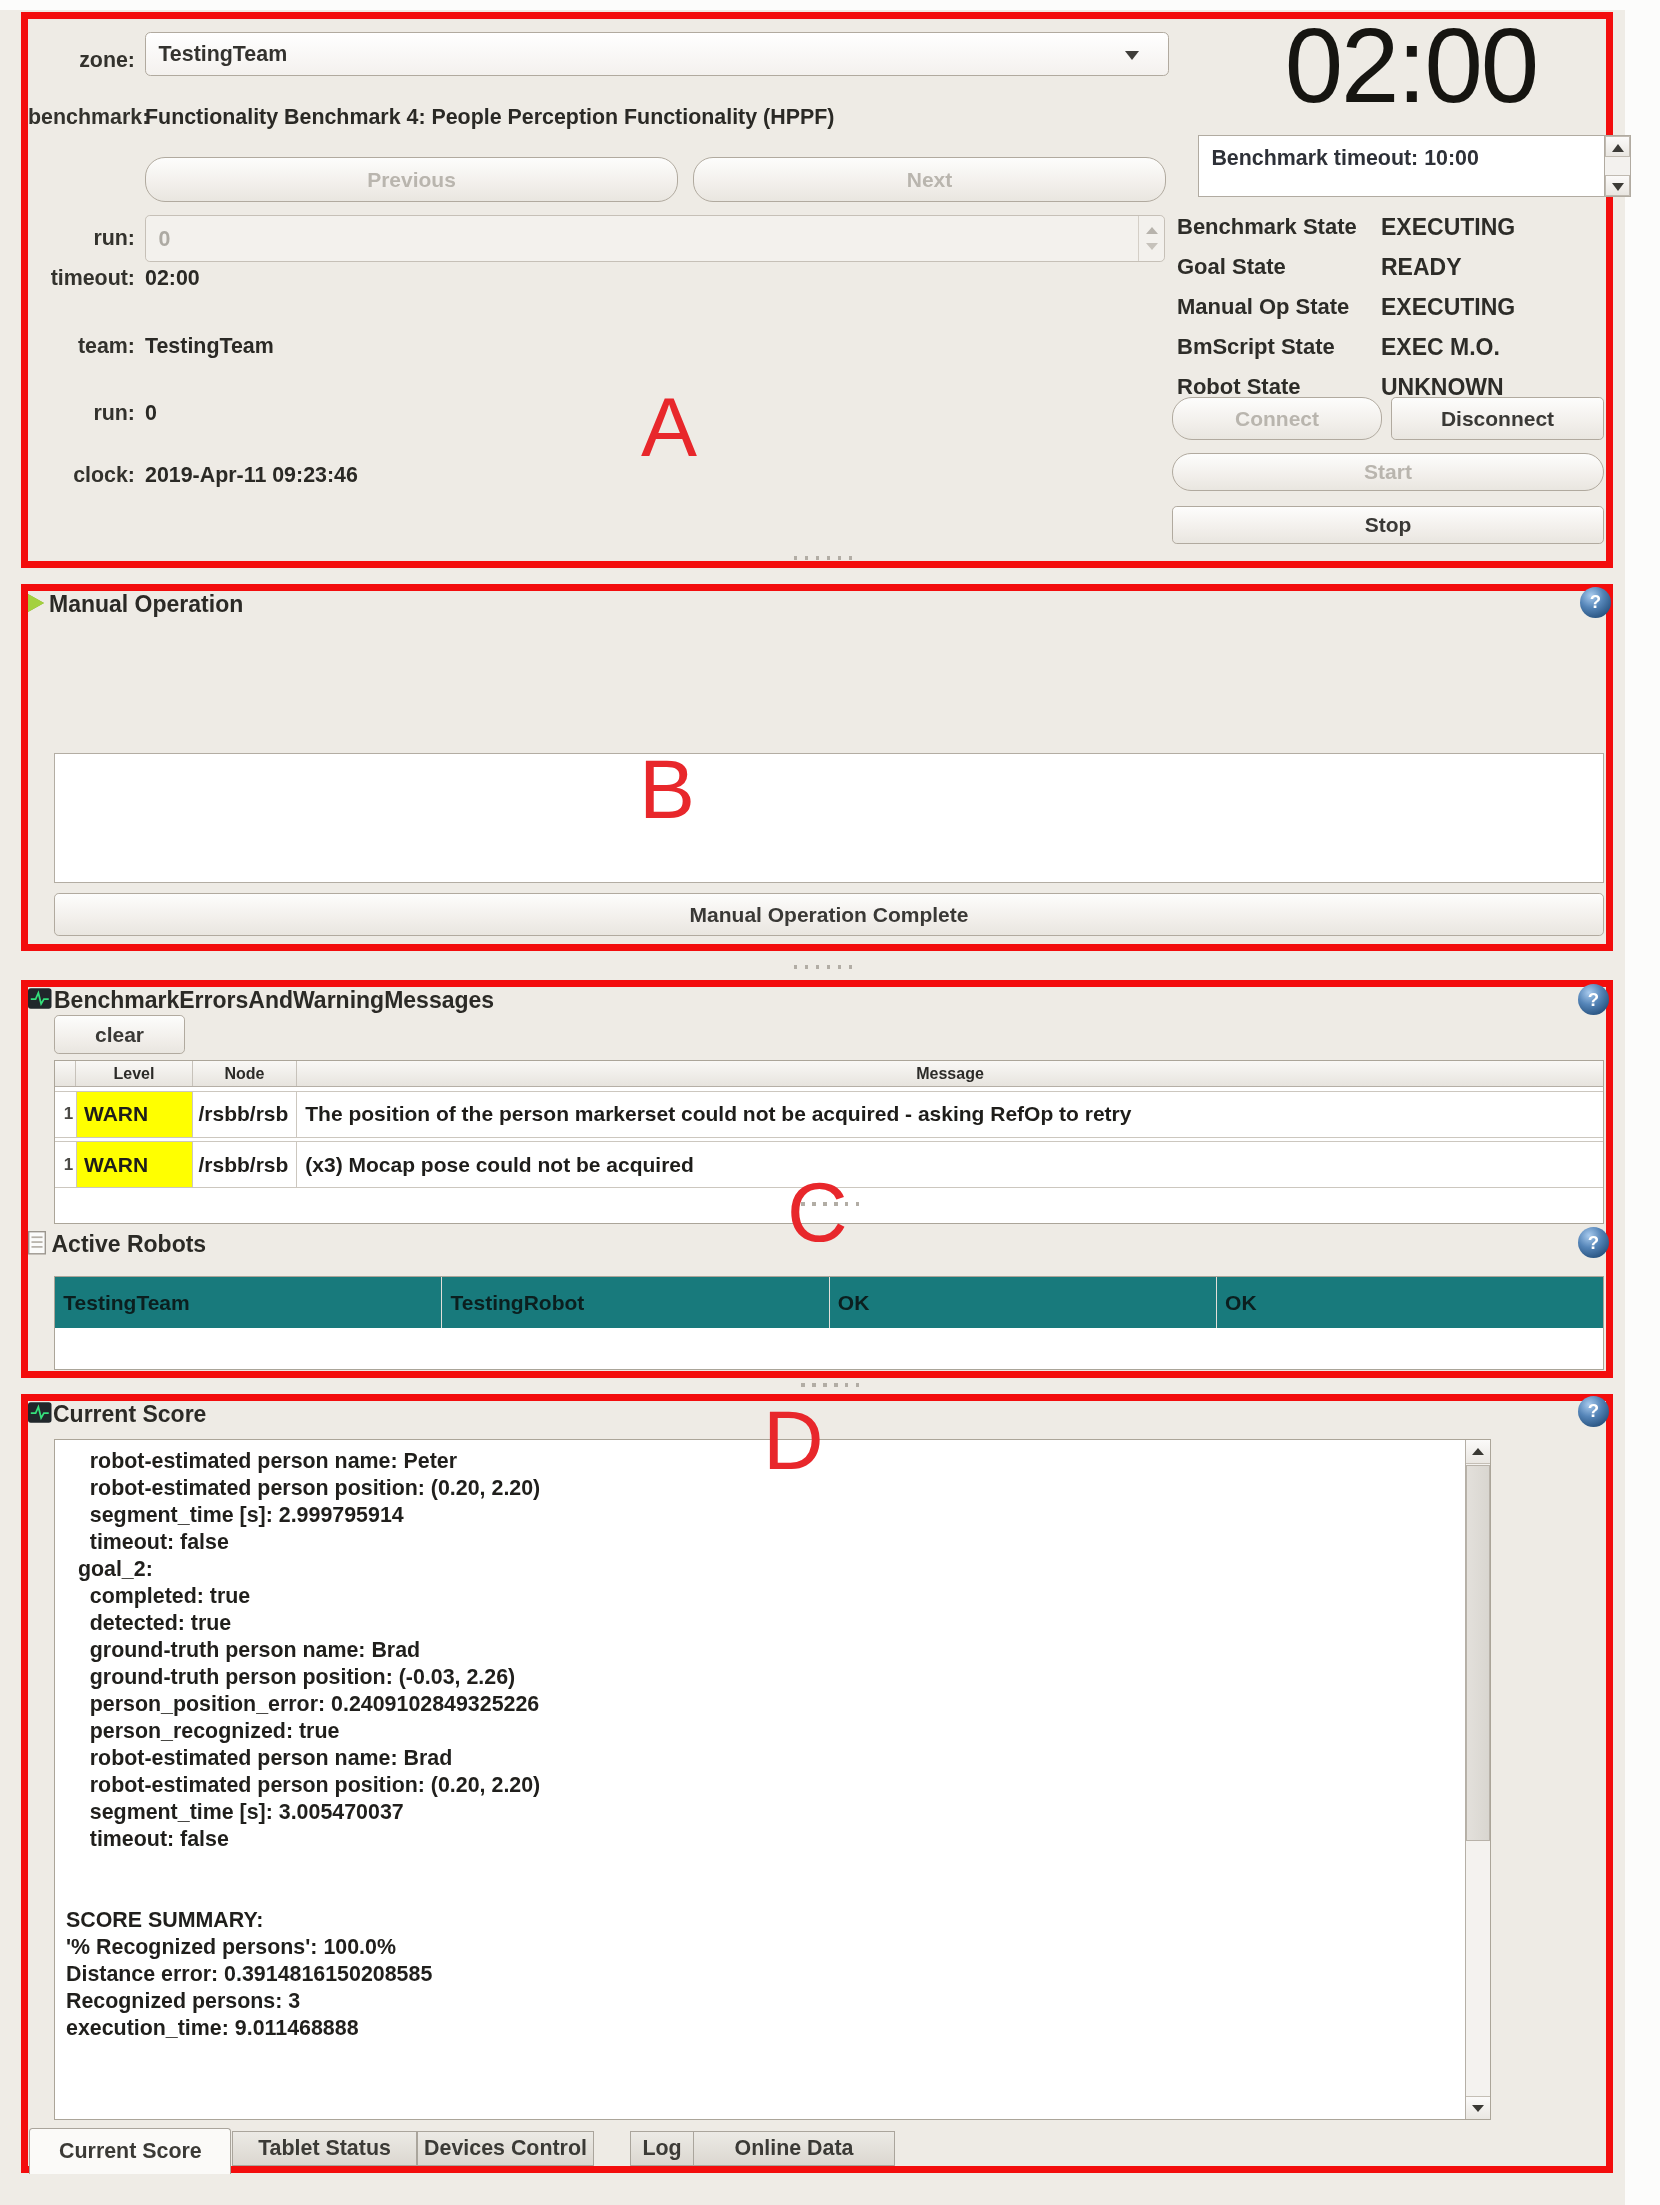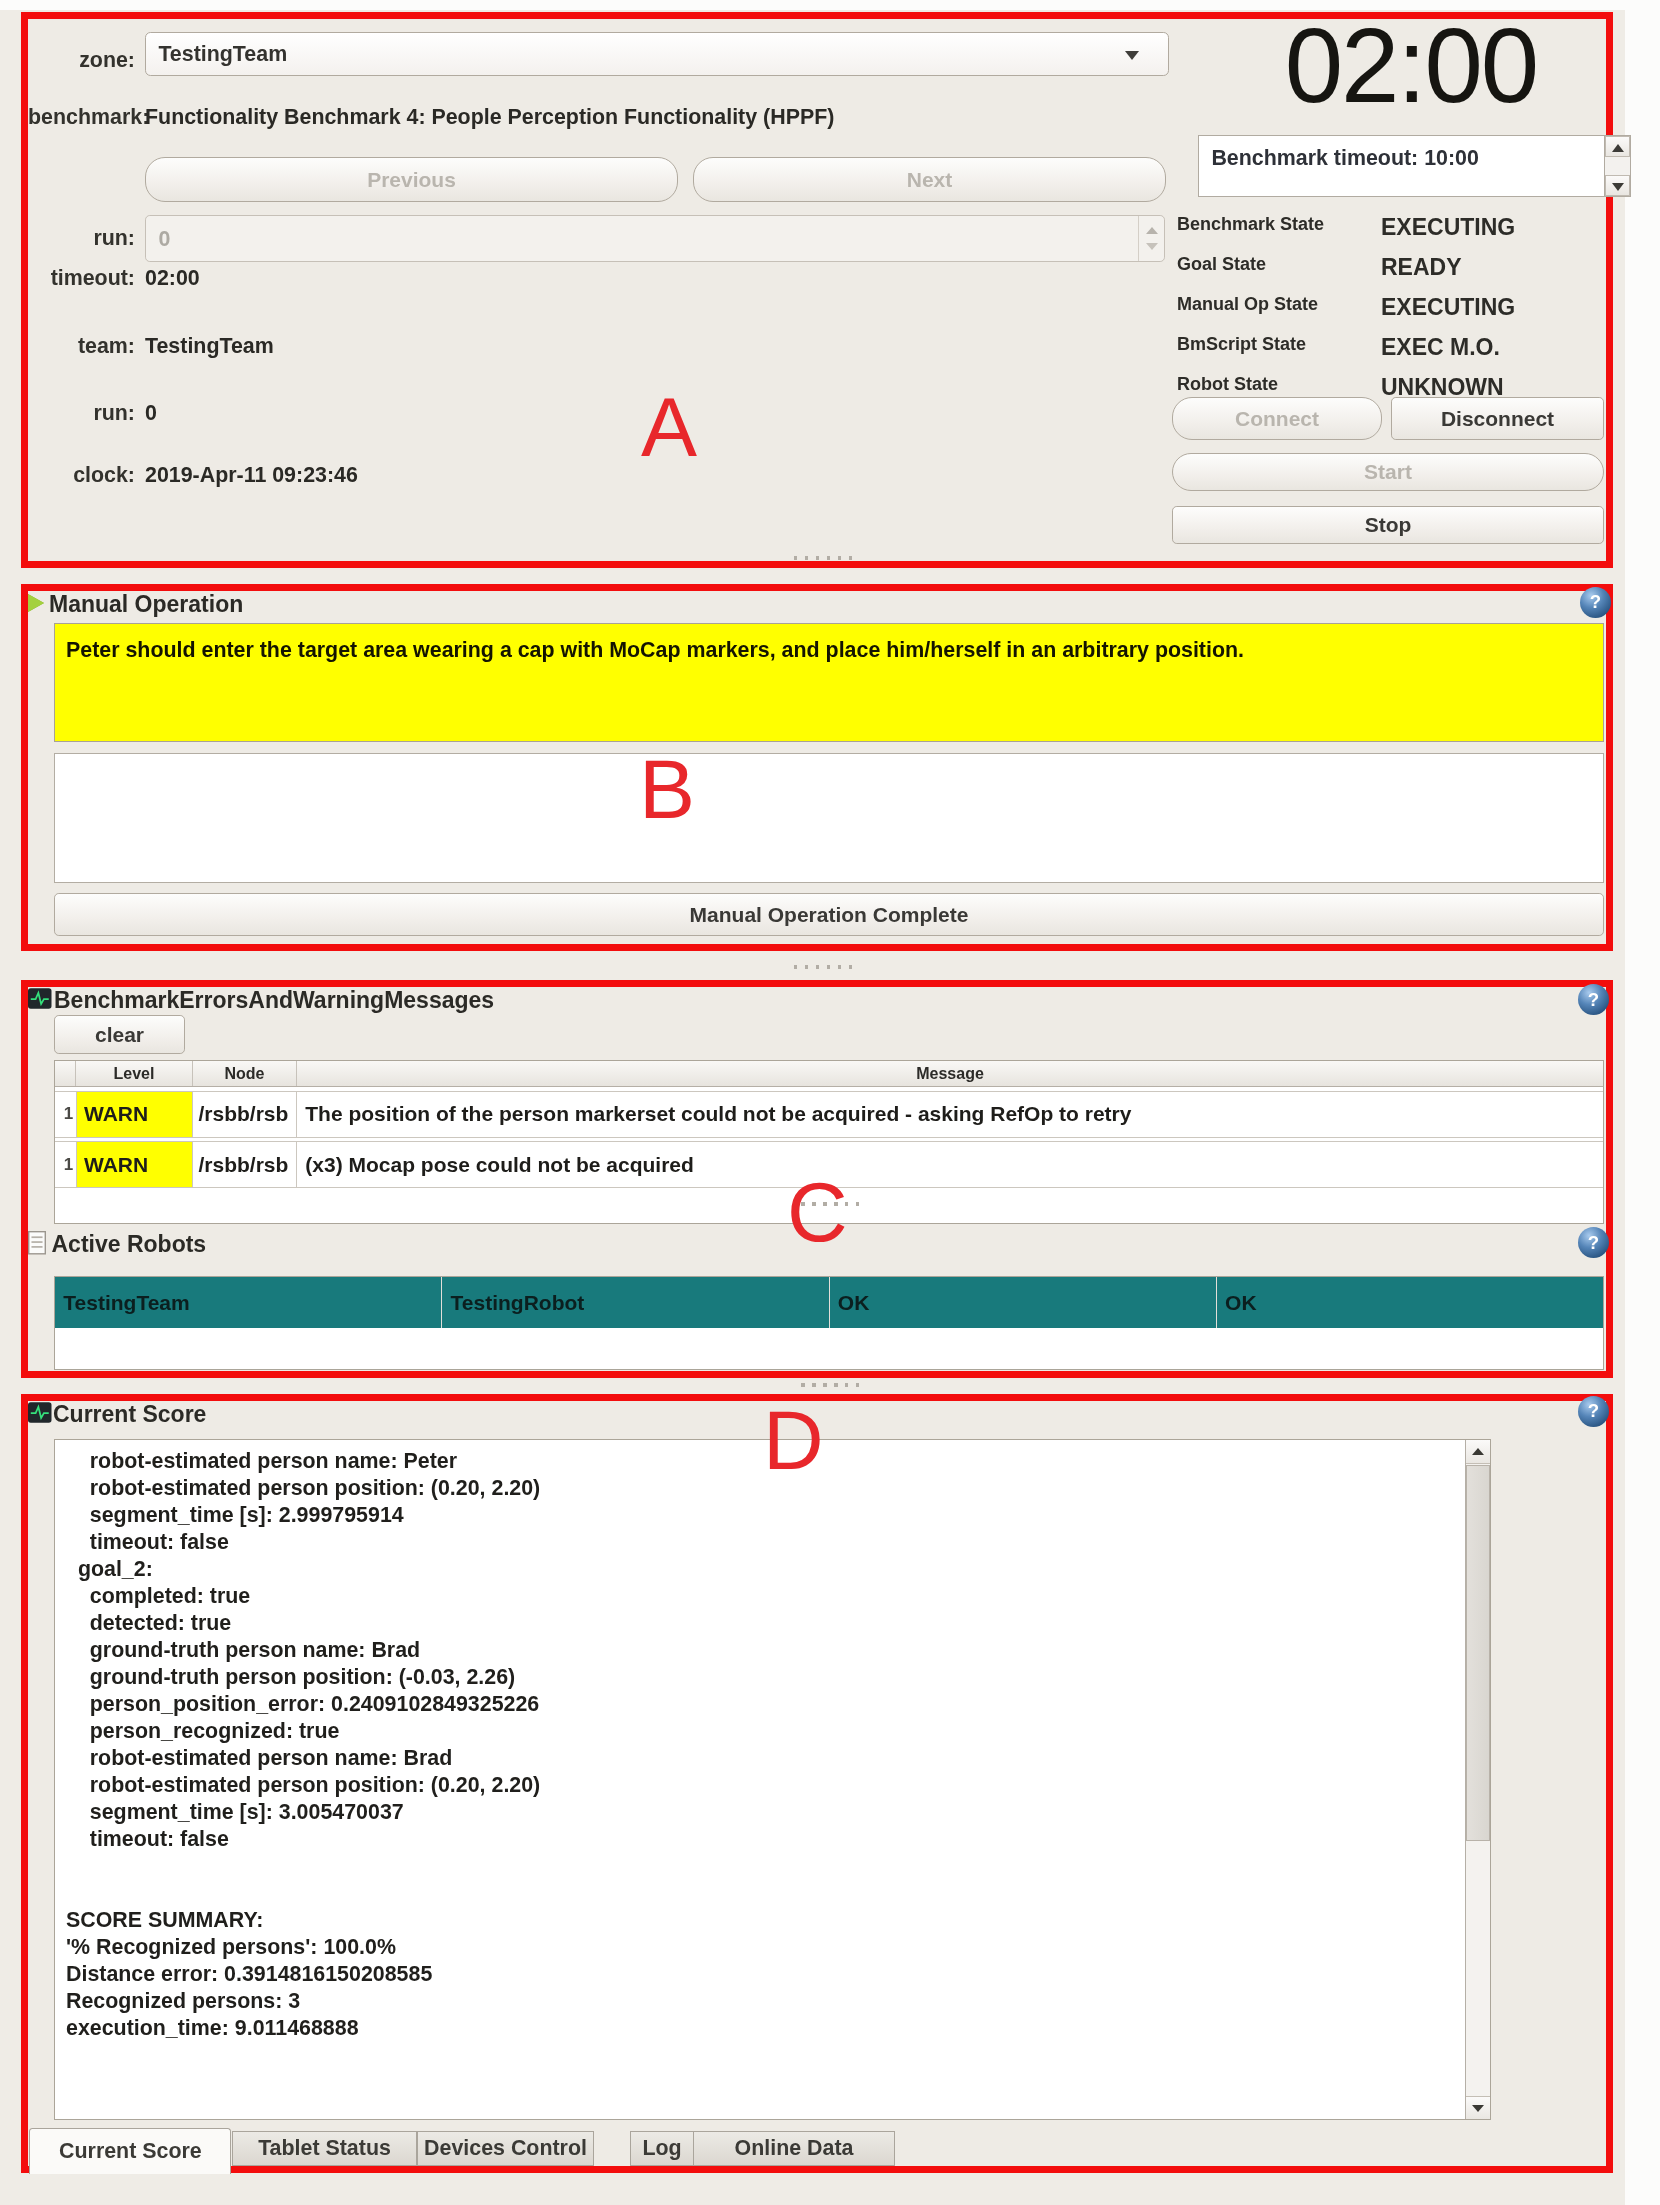--- a/index.html
+++ b/index.html
@@ -78,21 +78,21 @@
     background: #ffffff; border: 0.7px solid #b1ab a1; border: 0.7px solid #b1aba1; margin-left: 28px;
   }
   .lbox .item { position:absolute; left:12.4px; top:9.7px; font-size:21.4px; font-weight:700; color:#2e3138; }
   .lbox .sb { position:absolute; right:0; top:0; width:26px; height:100%; border-left:0.7px solid #b1aba1; background:#f3f1ee; }
   .sb-btn { position:absolute; left:0; width:100%; height:21px; background:linear-gradient(#fbfaf9,#e9e6e1); border:0.7px solid #c0bab1; }
   .tri-up-dk, .tri-dn-dk { position:absolute; left:6.2px; width:0; height:0;
     border-left:6.2px solid transparent; border-right:6.2px solid transparent; }
   .tri-up-dk { top:6.2px; border-bottom:8.3px solid #3c3b37; }
   .tri-dn-dk { top:6.2px; border-top:8.3px solid #3c3b37; }
 
-  .state-lbl { position:absolute; left:1149px; font-size:18px; font-weight:700; color:#2d2c28; white-space:nowrap; }
+  .state-lbl { position:absolute; left:1149px; font-size:22px; font-weight:700; color:#2d2c28; white-space:nowrap; }
   .state-val { position:absolute; left:1353px; font-size:23px; font-weight:700; color:#2d2c28; white-space:nowrap; }
 
   .red-letter { position:absolute; font-size:84px; font-weight:400; color:#e8272b; line-height:1; }
 
   .sec-title { position:absolute; font-size:23px; font-weight:700; color:#2b2a26; white-space:nowrap; }
   .help {
     position:absolute; width:31px; height:31px; border-radius:50%;
     background: radial-gradient(circle at 36% 28%, #a9cbee 0%, #5585b8 40%, #27527f 80%, #1c3f64 100%);
     display:flex; align-items:center; justify-content:center;
     color:#fff; font-size:18.6px; font-weight:700; cursor:pointer;
@@ -252,23 +252,20 @@
 
 <div class="dots" style="left:794px;top:556px"></div>
 
 <div class="panel" id="panelB">
   <span class="expander"></span>
   <div class="sec-title" style="left:21px;top:0">Manual Operation</div>
   <div class="help" style="left:1552px;top:-4.1px">
       <span>?</span>
     </div>
 
-  <div class="ybox">
-    <span>Peter should enter the target area wearing a cap with MoCap markers, and place him/herself in an arbitrary position.</span>
-  </div>
   <div class="wbox"></div>
   <div class="red-letter" style="left:611px;top:156px">B</div>
   <div class="btn" style="left:26px;top:302px;width:1550px;height:43px">Manual Operation Complete</div>
 </div>
 
 <div class="dots" style="left:794px;top:965px"></div>
 
 <div class="panel" id="panelC">
   <span class="icon-wrap" style="left:0;top:1.4px">
     <svg width="23.5" height="21" viewBox="0 0 34 30">

